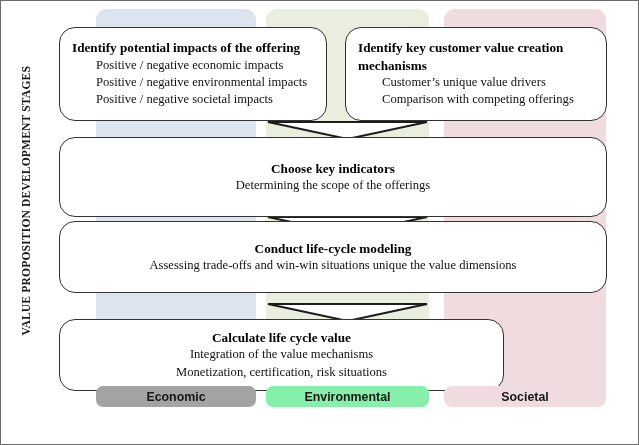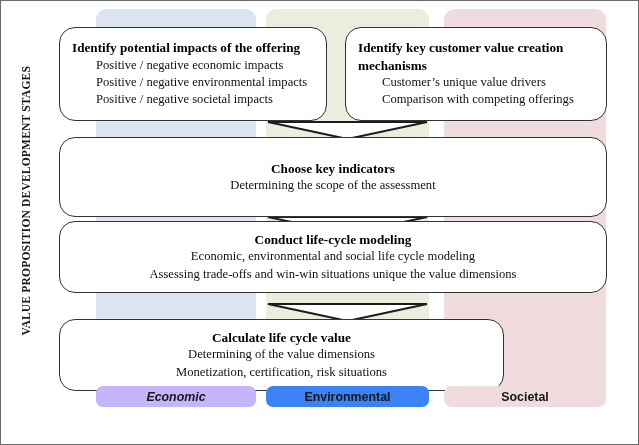--- a/index.html
+++ b/index.html
@@ -117,22 +117,22 @@
     border-radius: 7px;
     display: flex;
     align-items: center;
     justify-content: center;
     font-family: "Liberation Sans", "DejaVu Sans", sans-serif;
     font-weight: bold;
     font-size: 12.4px;
     color: #171717;
     z-index: 4;
   }
-  .legend-pill.economic      { left: 95px;  width: 160px; background: #c4b5fd; font-style: italic; }
-  .legend-pill.environmental { left: 265px; width: 163px; background: #3b82f6; }
+  .legend-pill.economic      { left: 95px;  width: 160px; background: #a3a3a3; }
+  .legend-pill.environmental { left: 265px; width: 163px; background: #86efac; }
   .legend-pill.societal      { left: 443px; width: 162px; background: #f0dcdf; border-radius: 8px; }
 </style>
 </head>
 <body>
 
 <div id="figure">
 
   <div class="vertical-label">
     <span>VALUE PROPOSITION DEVELOPMENT STAGES</span>
   </div>
@@ -155,44 +155,43 @@
   </div>
 
   <div class="connector" id="conn-1">
     <svg viewBox="0 0 163 22" preserveAspectRatio="none">
       <polygon points="2,2 161,2 81.5,19" fill="#ffffff" stroke="#1c1c1c" stroke-width="2.2"></polygon>
     </svg>
   </div>
 
   <div class="stage-box centered" id="box-indicators">
     <div class="box-title">Choose key indicators</div>
-    <div class="box-line">Determining the scope of the assessment</div>
+    <div class="box-line">Determining the scope of the offerings</div>
   </div>
 
   <div class="connector" id="conn-2">
     <svg viewBox="0 0 163 22" preserveAspectRatio="none">
       <polygon points="2,2 161,2 81.5,19" fill="#ffffff" stroke="#1c1c1c" stroke-width="2.2"></polygon>
     </svg>
   </div>
 
   <div class="stage-box centered" id="box-modeling">
     <div class="box-title">Conduct life-cycle modeling</div>
-    <div class="box-line">Economic, environmental and social life cycle modeling</div>
     <div class="box-line">Assessing trade-offs and win-win situations unique the value dimensions</div>
   </div>
 
   <div class="connector" id="conn-3">
     <svg viewBox="0 0 163 22" preserveAspectRatio="none">
       <polygon points="2,2 161,2 81.5,19" fill="#ffffff" stroke="#1c1c1c" stroke-width="2.2"></polygon>
     </svg>
   </div>
 
   <div class="stage-box centered" id="box-value">
     <div class="box-title">Calculate life cycle value</div>
-    <div class="box-line">Determining of the value dimensions</div>
+    <div class="box-line">Integration of the value mechanisms</div>
     <div class="box-line">Monetization, certification, risk situations</div>
   </div>
 
   <div class="legend-pill economic">
     <span>Economic</span>
   </div>
   <div class="legend-pill environmental">
     <span>Environmental</span>
   </div>
   <div class="legend-pill societal">

